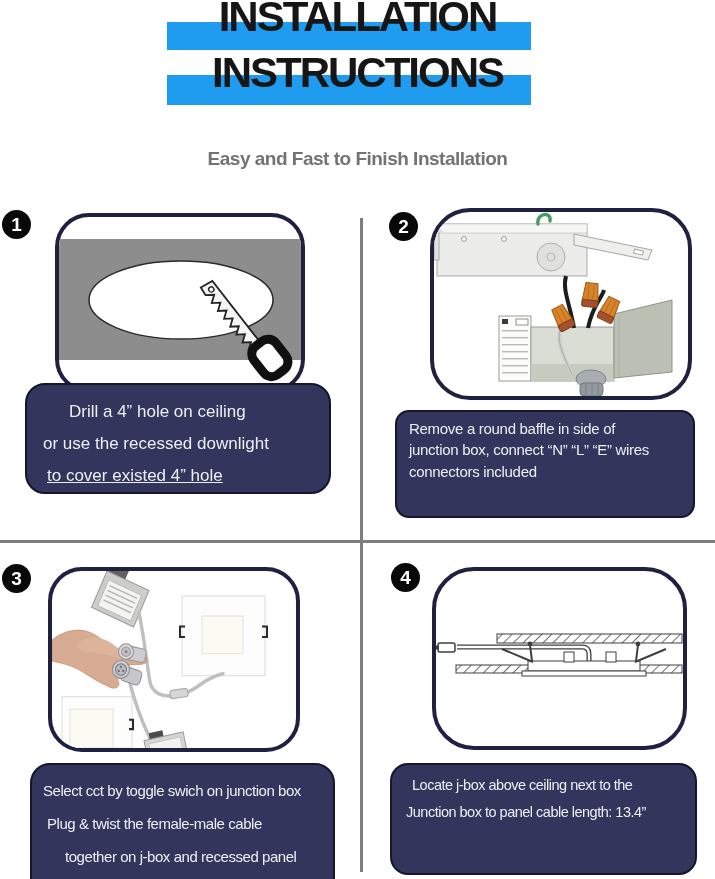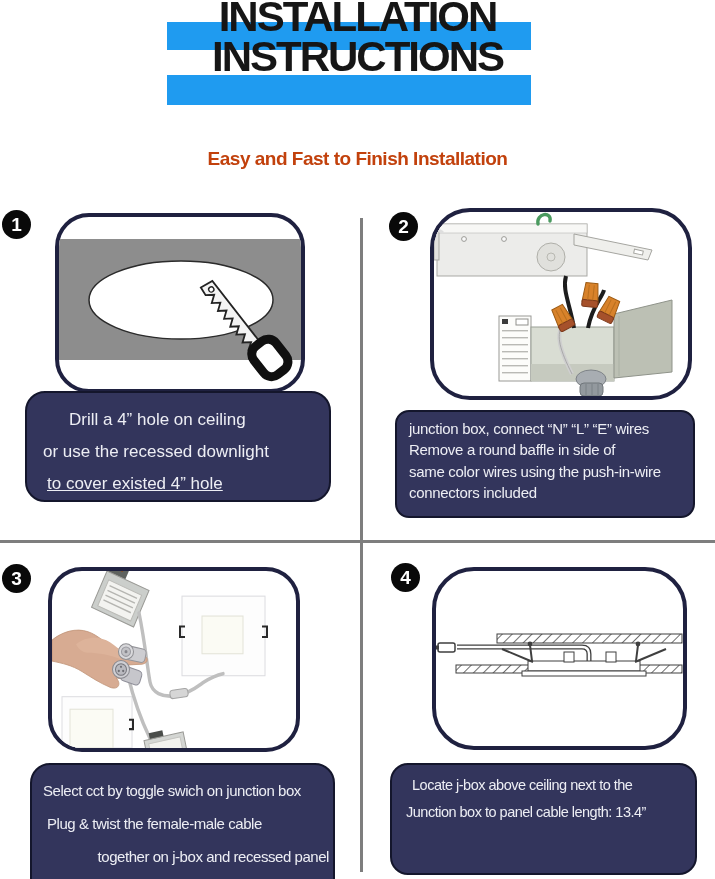--- a/index.html
+++ b/index.html
@@ -7,51 +7,51 @@
     position:relative;width:715px;height:879px;background:#ffffff;
     font-family:"Liberation Sans",sans-serif;overflow:hidden;
   }
   
   .hl-bar{position:absolute;left:167px;width:364px;background:#1f9bf0;}
   .bar1{top:22px;height:28px;}
   .bar2{top:75px;height:30px;}
   .t-line{position:absolute;left:0;right:0;margin:0;text-align:center;
           font-weight:bold;font-size:42px;line-height:42px;letter-spacing:-2px;color:#161616;}
   .t1{top:-4px;}
-  .t2{top:36px;}
+  .t2{top:52px;}
   .subtitle{position:absolute;left:0;right:0;top:147px;text-align:center;
-            font-weight:bold;font-size:19px;line-height:24px;letter-spacing:-0.5px;color:#c2410c;}
+            font-weight:bold;font-size:19px;line-height:24px;letter-spacing:-0.5px;color:#737373;}
   
   .vdiv{position:absolute;left:360px;top:218px;width:3px;height:654px;background:#7e7e7e;}
   .hdiv{position:absolute;left:0;top:540px;width:715px;height:3px;background:#7e7e7e;}
   
   .badge{position:absolute;width:29px;height:29px;border-radius:50%;background:#090909;
          color:#fff;font-weight:bold;font-size:19px;line-height:29px;text-align:center;}
   #b1{left:2px;top:210px;} #b2{left:389px;top:212px;}
   #b3{left:2px;top:564px;} #b4{left:391px;top:563px;}
   
   .illus{position:absolute;background:#fff;border:4px solid #1f2140;overflow:hidden;}
   .illus svg{display:block;width:100%;height:100%;}
   #il1{left:55px;top:213px;width:242px;height:172px;border-radius:34px;}
   #il2{left:430px;top:208px;width:254px;height:184px;border-radius:40px;}
   #il3{left:48px;top:567px;width:244px;height:177px;border-radius:34px;}
   #il4{left:432px;top:567px;width:247px;height:175px;border-radius:42px;}
   
   .caption{position:absolute;background:#33355c;border:2px solid #14162c;color:#edeef4;box-sizing:border-box;}
   .caption .ln{white-space:nowrap;}
-  #c1{left:25px;top:391px;width:306px;height:111px;border-radius:20px;
+  #c1{left:25px;top:383px;width:306px;height:111px;border-radius:20px;
       font-size:17px;line-height:32px;padding:11px 8px 0 16px;}
   #c1 .ln:nth-child(1){margin-left:26px;}
   #c1 .ln:nth-child(3){margin-left:4px;text-decoration:underline;}
   #c2{left:395px;top:410px;width:300px;height:108px;border-radius:14px;
       font-size:15px;line-height:21.3px;padding:6px 6px 0 12px;letter-spacing:-0.3px;}
   #c3{left:30px;top:763px;width:305px;height:136px;border-radius:20px;
       font-size:15px;line-height:33px;padding:9px 4px 0 11px;letter-spacing:-0.45px;}
   #c3 .ln:nth-child(2){margin-left:4px;}
-  #c3 .ln:nth-child(3){margin-left:22px;text-align:right;}
+  #c3 .ln:nth-child(3){margin-left:22px;}
   #c4{left:390px;top:763px;width:307px;height:112px;border-radius:18px;
       font-size:14.5px;line-height:26.5px;padding:7px 4px 0 14px;letter-spacing:-0.5px;}
   #c4 .ln:nth-child(1){margin-left:6px;}
   #c4 .ln:nth-child(3){margin-left:4px;}
   #c4 .ln:nth-child(4){margin-left:24px;}
 </style>
 </head>
 <body>
 
 <div class="poster">
@@ -232,23 +232,22 @@
     </svg>
   </div>
 
   <div class="caption" id="c1">
     <div class="ln">Drill a 4” hole on ceiling</div>
     <div class="ln">or use the recessed downlight</div>
     <div class="ln">to cover existed 4” hole</div>
   </div>
 
   <div class="caption" id="c2">
+    <div class="ln">Remove a round baffle in side of</div>
     <div class="ln">junction box, connect “N” “L” “E” wires</div>
-    <div class="ln">Remove a round baffle in side of</div>
-    <div class="ln">same color wires using the push-in-wire</div>
     <div class="ln">connectors included</div>
   </div>
 
   <div class="caption" id="c3">
     <div class="ln">Select cct by toggle swich on junction box</div>
     <div class="ln">Plug &amp; twist the female-male cable</div>
     <div class="ln">together on j-box and recessed panel</div>
   </div>
 
   <div class="caption" id="c4">

